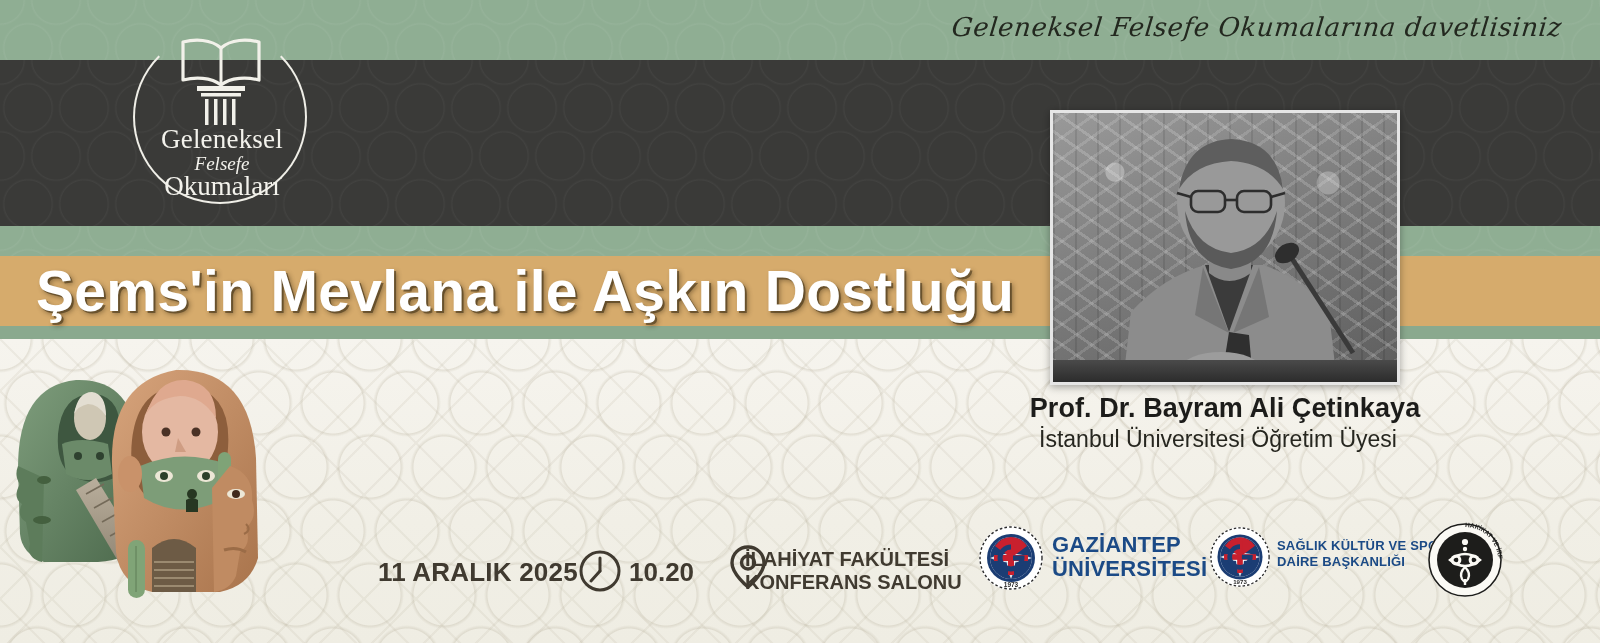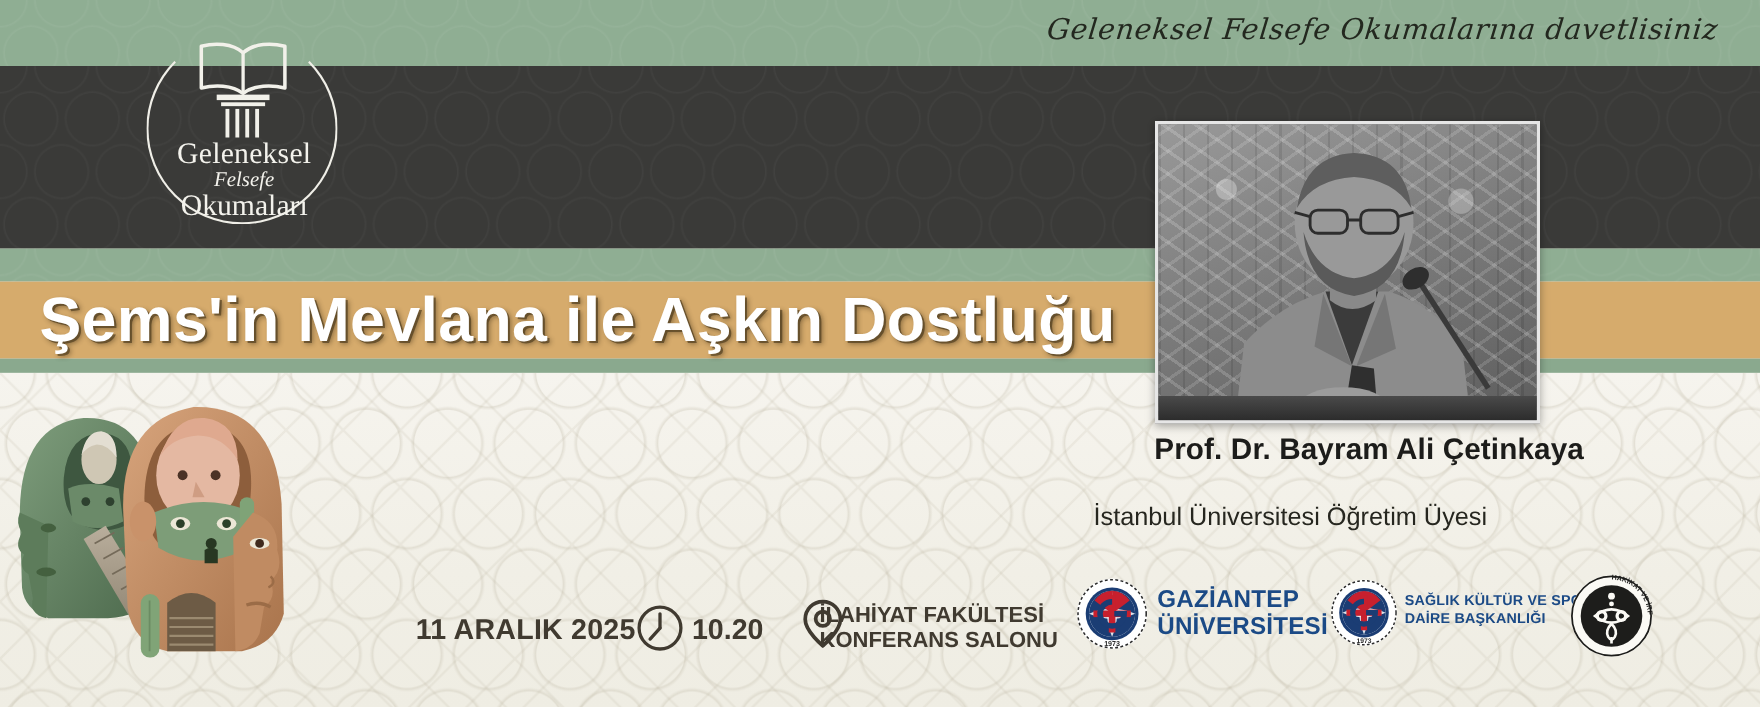--- a/index.html
+++ b/index.html
@@ -114,26 +114,26 @@
   }
   #photo-figure { position:absolute; left:0; bottom:0; width:350px; height:275px; }
   #photo-desk {
     position:absolute; left:0; bottom:0; width:350px; height:22px;
     background:linear-gradient(180deg,#4a4a45,#2c2c29);
   }
 
   
   #speaker-name {
     position:absolute; left:1010px; top:393px; width:430px;
-    text-align:right; font-size:27px; font-weight:bold; color:#1c1c1a;
+    text-align:center; font-size:27px; font-weight:bold; color:#1c1c1a;
     white-space:nowrap; letter-spacing:.1px;
   }
   #speaker-role {
-    position:absolute; left:958px; top:426px; width:430px;
-    text-align:center; font-size:23px; color:#26261f; white-space:nowrap;margin-top:30px;
+    position:absolute; left:1003px; top:426px; width:430px;
+    text-align:center; font-size:23px; color:#26261f; white-space:nowrap;
   }
 
   
   #artwork { position:absolute; left:0px; top:348px; width:300px; height:250px; }
 
   
   #info-date {
     position:absolute; left:378px; top:557px;
     font-size:26px; font-weight:bold; color:#403a30; letter-spacing:.2px;
   }

